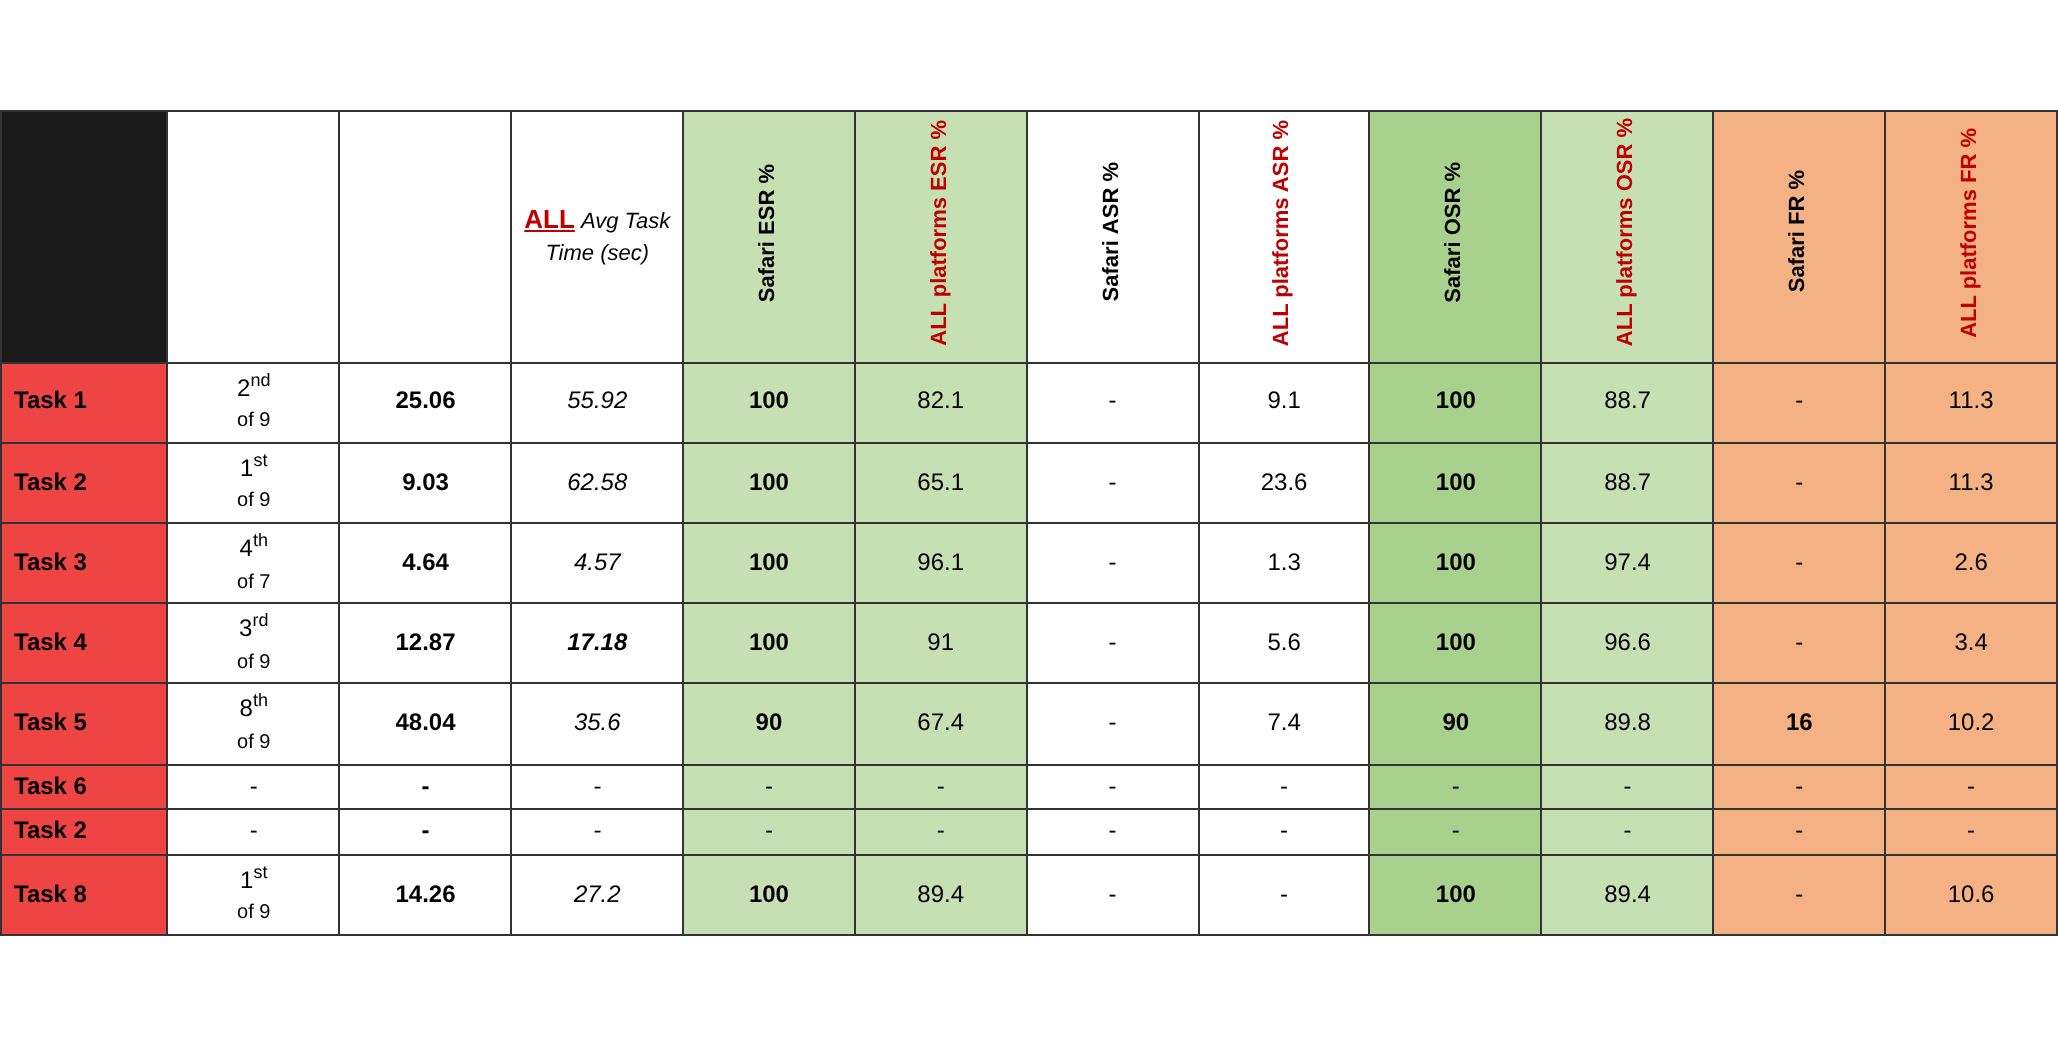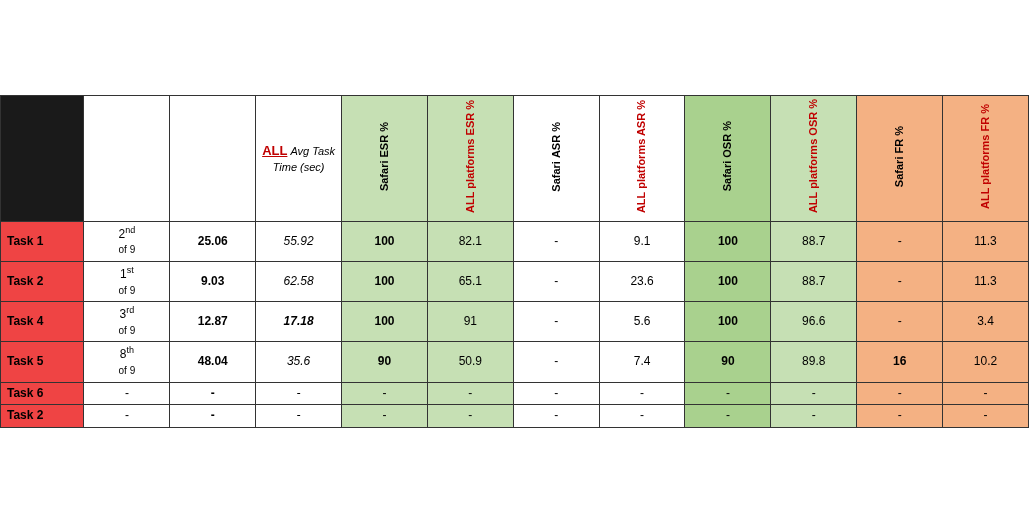--- a/index.html
+++ b/index.html
@@ -195,40 +195,54 @@
           <td class="bg-green-light"><strong>100</strong></td>
           <td class="bg-green-light">65.1</td>
           <td class="bg-white">-</td>
           <td class="bg-white">23.6</td>
           <td class="bg-green-medium"><strong>100</strong></td>
           <td class="bg-green-light">88.7</td>
           <td class="bg-orange-light">-</td>
           <td class="bg-orange-light">11.3</td>
         </tr>
         <tr>
+          <td class="task-label">Task 3</td>
+          <td>4<sup>th</sup><br><small>of 7</small></td>
+          <td><strong>4.64</strong></td>
+          <td class="italic">4.57</td>
+          <td class="bg-green-light"><strong>100</strong></td>
+          <td class="bg-green-light">96.1</td>
+          <td class="bg-white">-</td>
+          <td class="bg-white">1.3</td>
+          <td class="bg-green-medium"><strong>100</strong></td>
+          <td class="bg-green-light">97.4</td>
+          <td class="bg-orange-light">-</td>
+          <td class="bg-orange-light">2.6</td>
+        </tr>
+        <tr>
           <td class="task-label">Task 4</td>
           <td>3<sup>rd</sup><br><small>of 9</small></td>
           <td><strong>12.87</strong></td>
           <td class="italic"><strong class="italic">17.18</strong></td>
           <td class="bg-green-light"><strong>100</strong></td>
           <td class="bg-green-light">91</td>
           <td class="bg-white">-</td>
           <td class="bg-white">5.6</td>
           <td class="bg-green-medium"><strong>100</strong></td>
           <td class="bg-green-light">96.6</td>
           <td class="bg-orange-light">-</td>
           <td class="bg-orange-light">3.4</td>
         </tr>
         <tr>
           <td class="task-label">Task 5</td>
           <td>8<sup>th</sup><br><small>of 9</small></td>
           <td><strong>48.04</strong></td>
           <td class="italic">35.6</td>
           <td class="bg-green-light"><strong>90</strong></td>
-          <td class="bg-green-light">50.9</td>
+          <td class="bg-green-light">67.4</td>
           <td class="bg-white">-</td>
           <td class="bg-white">7.4</td>
           <td class="bg-green-medium"><strong>90</strong></td>
           <td class="bg-green-light">89.8</td>
           <td class="bg-orange-light"><strong>16</strong></td>
           <td class="bg-orange-light">10.2</td>
         </tr>
         <tr>
           <td class="task-label">Task 6</td>
           <td>-</td>
@@ -250,15 +264,29 @@
           <td class="italic">-</td>
           <td class="bg-green-light">-</td>
           <td class="bg-green-light">-</td>
           <td class="bg-white">-</td>
           <td class="bg-white">-</td>
           <td class="bg-green-medium">-</td>
           <td class="bg-green-light">-</td>
           <td class="bg-orange-light">-</td>
           <td class="bg-orange-light">-</td>
         </tr>
+        <tr>
+          <td class="task-label">Task 8</td>
+          <td>1<sup>st</sup><br><small>of 9</small></td>
+          <td><strong>14.26</strong></td>
+          <td class="italic">27.2</td>
+          <td class="bg-green-light"><strong>100</strong></td>
+          <td class="bg-green-light">89.4</td>
+          <td class="bg-white">-</td>
+          <td class="bg-white">-</td>
+          <td class="bg-green-medium"><strong>100</strong></td>
+          <td class="bg-green-light">89.4</td>
+          <td class="bg-orange-light">-</td>
+          <td class="bg-orange-light">10.6</td>
+        </tr>
       </tbody>
   </table>
 </div>
 
 </body></html>

